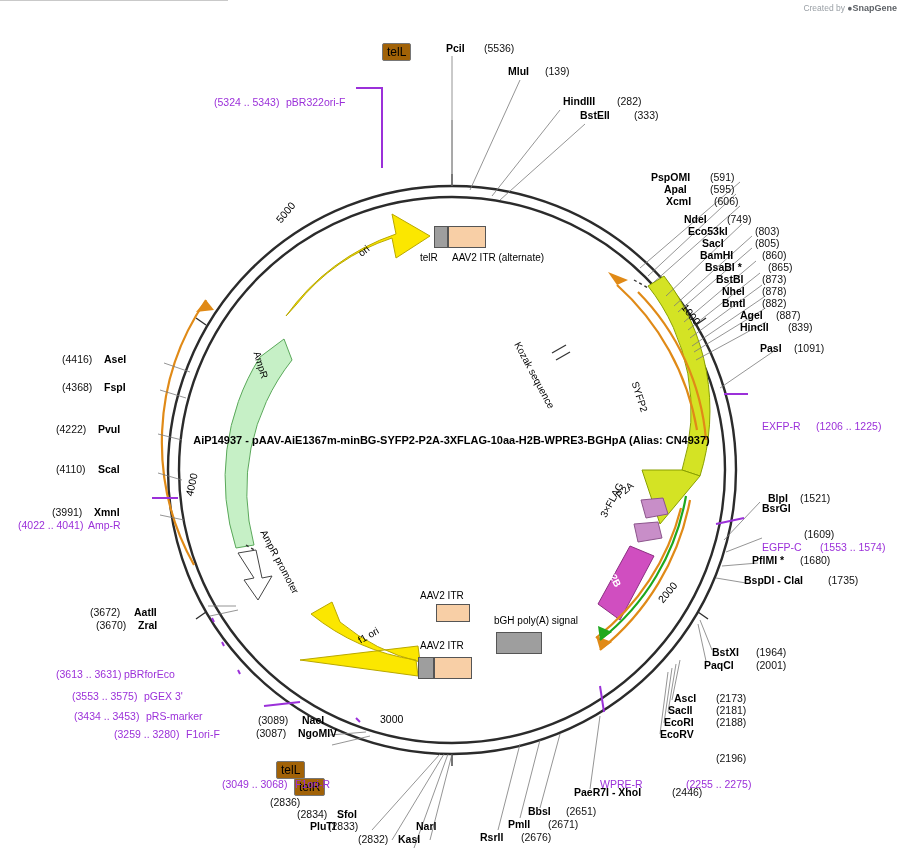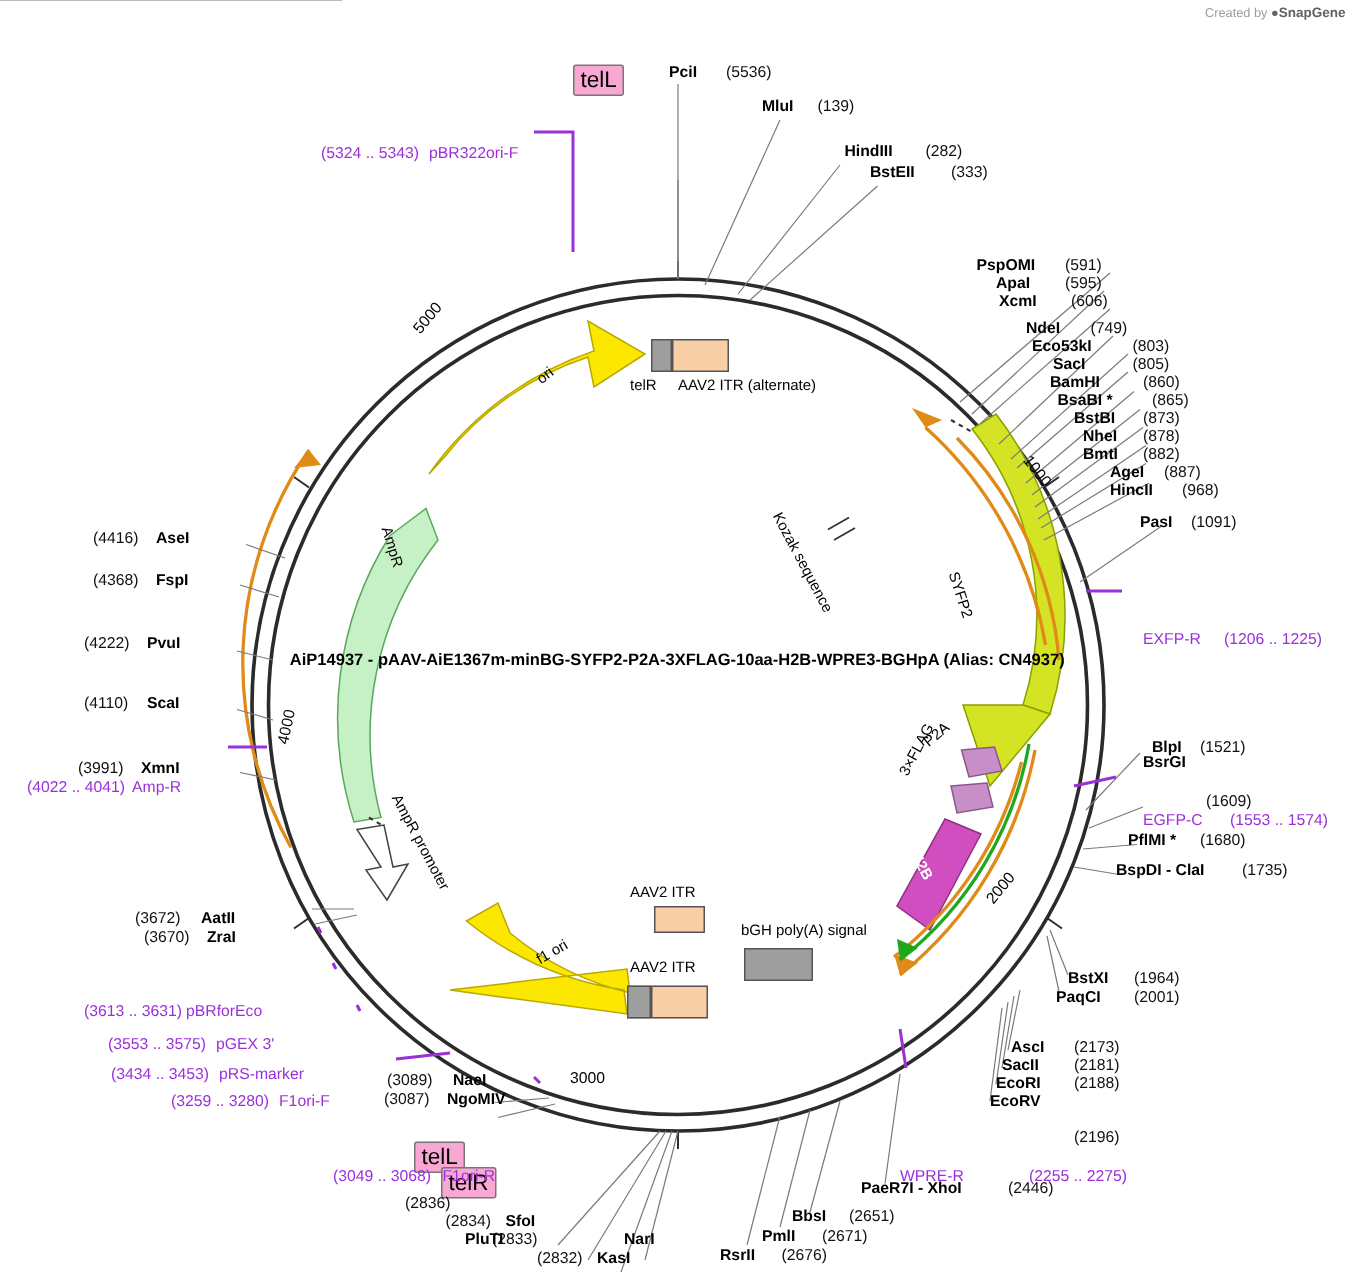--- a/index.html
+++ b/index.html
@@ -12,21 +12,21 @@
   .purple{color:#9b30d9;margin-top:32px;}
   .ctr{text-align:center;}
   .credit{position:absolute;right:6px;top:3px;font-size:8.5px;color:#9aa0a6;}
   .credit b{color:#5f6368;font-weight:bold;font-size:9px;}
   .title{font-weight:bold;font-size:11px;}
   .sub{font-size:10px;}
   svg{position:absolute;left:0;top:0;}
   .box{position:absolute;border:1px solid #555;}
   .gray{background:#9e9e9e;}
   .peach{background:#f8cfa6;}
-  .telbox{background:#f9a8d4;border:1px solid #777;border-radius:2px;font-size:15px;padding:1px 4px;color:#000;}
+  .telbox{background:#a16207;border:1px solid #777;border-radius:2px;font-size:12px;padding:1px 4px;color:#000;}
   .feat{font-size:10px;}
   .vert{transform-origin:0 0;}
 </style>
 </head>
 <body>
 
 <div id="stage">
 
   <div class="credit">
     <span>Created by</span>
@@ -237,21 +237,21 @@
   <div class="abs enz" style="left:722px;top:285px;">NheI</div>
   <div class="abs pos" style="left:762px;top:285px;">(878)</div>
 
   <div class="abs enz" style="left:722px;top:297px;">BmtI</div>
   <div class="abs pos" style="left:762px;top:297px;">(882)</div>
 
   <div class="abs enz" style="left:740px;top:309px;">AgeI</div>
   <div class="abs pos" style="left:776px;top:309px;">(887)</div>
 
   <div class="abs enz" style="left:740px;top:321px;">HincII</div>
-  <div class="abs pos" style="left:788px;top:321px;">(968)</div>
+  <div class="abs pos" style="left:788px;top:321px;">(839)</div>
 
   <div class="abs enz" style="left:760px;top:342px;">PasI</div>
   <div class="abs pos" style="left:794px;top:342px;">(1091)</div>
 
   <div class="abs lbl purple" style="left:762px;top:389px;">EXFP-R</div>
   <div class="abs lbl purple" style="left:816px;top:389px;">(1206 .. 1225)</div>
 
   <div class="abs enz" style="left:768px;top:492px;">BlpI</div>
   <div class="abs pos" style="left:800px;top:492px;">(1521)</div>
 

